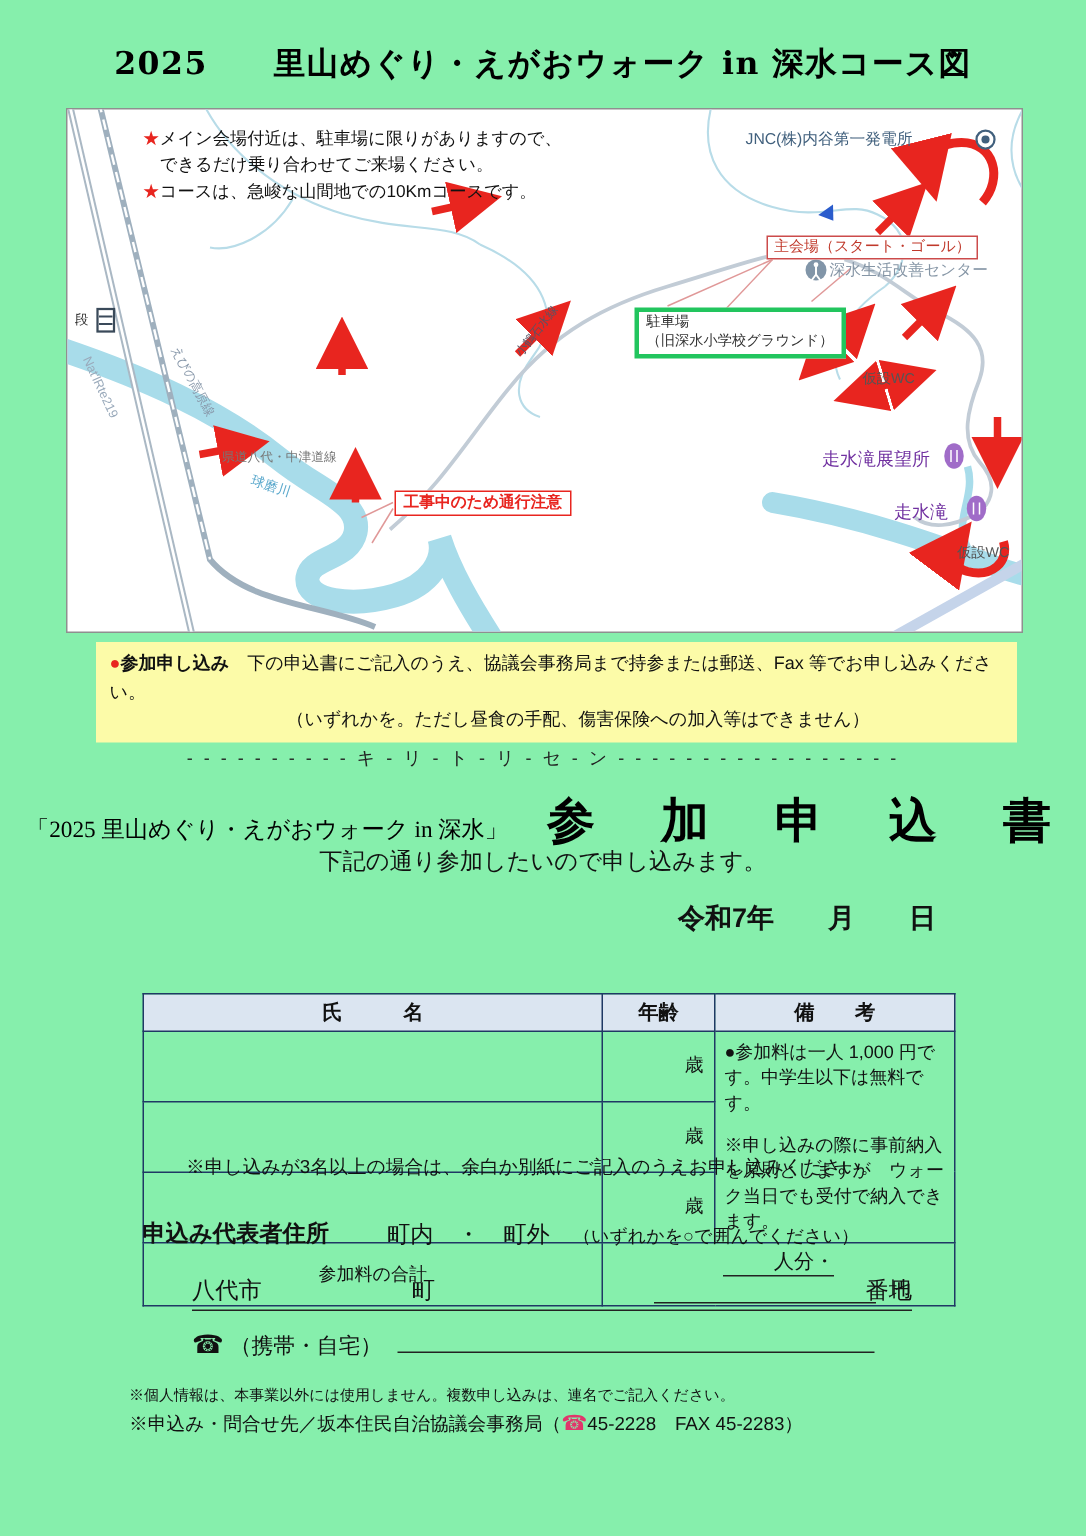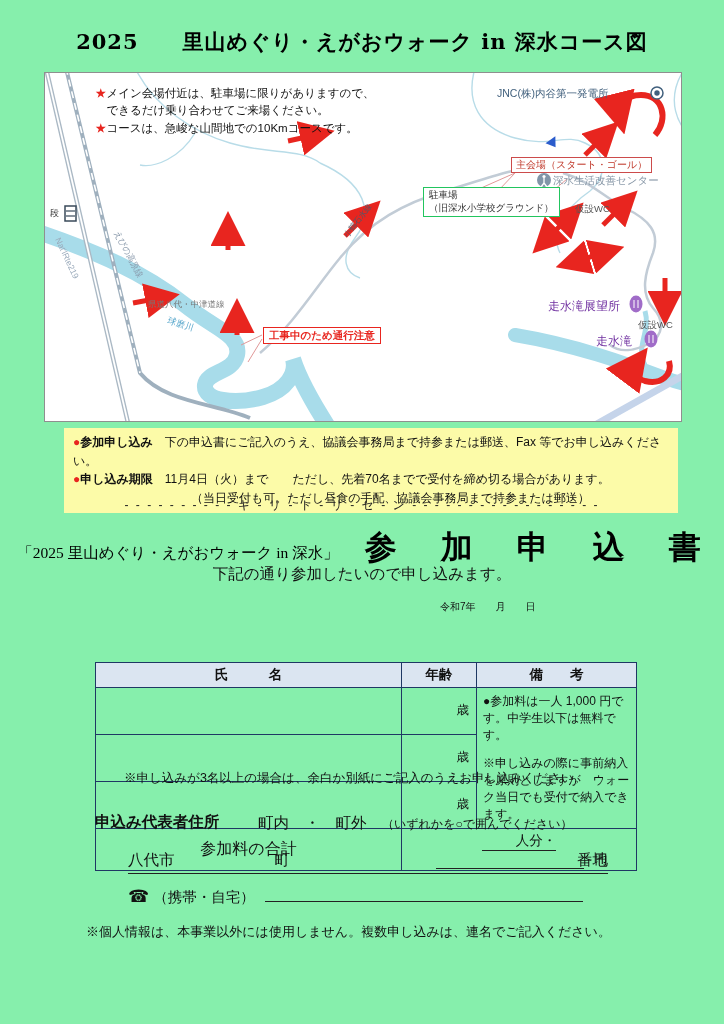--- a/index.html
+++ b/index.html
@@ -12,23 +12,23 @@
   
   .map{left:44px;top:72px;width:636px;height:348px;border:1px solid #8f8f8f;background:#fff;}
   .map svg.base{position:absolute;left:0;top:0;}
   .map-label{position:absolute;white-space:nowrap;line-height:1.2;}
   .map-notes{left:50px;top:12px;font-size:11.5px;line-height:1.5;color:#111;}
   .map-notes .star{color:#e8251f;}
   .lbl-power{left:452px;top:14px;font-size:10.5px;color:#41607d;}
   .lbl-venuebox{left:466px;top:84px;font-size:10px;color:#c0392b;border:1px solid #cc4b4b;
                 padding:1px 4px;background:#fff;}
   .lbl-center{left:508px;top:101px;font-size:10.5px;color:#8696a6;}
-  .lbl-parking{left:378px;top:114px;font-size:9.5px;color:#333;border:1px solid #22c55e;
+  .lbl-parking{left:378px;top:132px;font-size:9.5px;color:#333;border:3px solid #22c55e;
                padding:1px 5px;background:#fff;line-height:1.35;}
-  .lbl-wc{font-size:9.5px;color:#555;}
+  .lbl-wc{font-size:9.5px;color:#555;margin-top:44px;}
   .lbl-purple{font-size:12px;color:#7030a0;}
   .lbl-construction{left:218px;top:254px;font-size:10.5px;font-weight:bold;color:#e8251f;
                     border:1.5px solid #e8251f;padding:1px 5px;background:#fff;}
   .lbl-prefroad{left:103px;top:226px;font-size:8.5px;color:#777;}
   .lbl-river{left:122px;top:246px;font-size:9px;color:#5aa8cc;transform:rotate(18deg);}
   .lbl-rail{left:58px;top:176px;font-size:8.5px;color:#8898aa;transform:rotate(62deg);}
   .lbl-natl{left:0px;top:180px;font-size:8.5px;color:#9aaabb;transform:rotate(65deg);}
   .lbl-station{left:5px;top:135px;font-size:9px;color:#333;}
   .lbl-courseroad{left:293px;top:143px;font-size:8px;color:#556;transform:rotate(-52deg);}
   .blue-tri{left:502px;top:66px;width:0;height:0;border-left:6px solid transparent;
@@ -42,46 +42,46 @@
   
   .cutline{top:497px;left:22px;width:680px;text-align:center;font-size:12px;
            letter-spacing:2px;color:#222;}
   
   .form-title-row{top:526px;left:0;right:0;display:flex;justify-content:center;
                   align-items:baseline;gap:26px;}
   .form-quote{font-family:"Liberation Serif",serif;font-size:15.5px;color:#000;}
   .form-main{font-family:Liberation Sans, sans-serif;font-size:32px;font-weight:bold;
              letter-spacing:6px;color:#000;}
   .form-sub{top:564px;left:0;right:0;text-align:center;font-size:15.5px;}
-  .form-date{top:600px;left:440px;font-size:10px;}
+  .form-date{top:600px;left:452px;font-size:18px;font-weight:bold;}
   table.apply{position:absolute;left:95px;top:622px;width:541px;border-collapse:collapse;
               table-layout:fixed;margin-top:40px;}
   table.apply th,table.apply td{border:1.6px solid #1f3864;}
   table.apply th{background:#dbe5f1;font-size:13.5px;font-weight:bold;height:22px;}
   td.agecell{text-align:right;padding-right:7px;font-size:12.5px;height:34px;}
   td.namecell{height:34px;}
   td.remarks{vertical-align:top;font-size:12px;line-height:1.4;padding:5px 6px;}
   td.remarks .p2{margin-top:12px;}
-  td.totalcell{height:36px;text-align:center;font-size:16px;}
+  td.totalcell{height:36px;text-align:center;font-size:12px;}
   td.totalright{height:36px;text-align:center;font-size:13.5px;}
   .ublock{display:inline-flex;border-bottom:1.3px solid #222;align-items:baseline;}
   .blank{display:inline-block;border-bottom:1.3px solid #222;height:15px;vertical-align:bottom;}
   .blank-inner{display:inline-block;height:15px;}
   .note-overflow{top:770px;left:124px;font-size:12.5px;}
   .rep-label{top:812px;left:95px;font-size:15.5px;font-weight:bold;}
   .area-choice{top:813px;left:258px;font-size:15.5px;}
   .area-note{top:816px;left:382px;font-size:12px;}
   .city-line{top:850px;left:128px;width:480px;display:flex;align-items:baseline;
              border-bottom:1.3px solid #222;padding-bottom:2px;font-size:15.5px;}
   .city-line .town{margin-left:100px;}
   .city-line .grow{flex:1;}
   .phone-line{top:886px;left:128px;display:flex;align-items:baseline;font-size:14.5px;}
   .phone-line .ic{font-size:17px;margin-right:4px;}
   .phone-line .blank{width:318px;margin-left:10px;}
-  .privacy{top:923px;left:86px;font-size:13px;}
+  .privacy{top:923px;left:86px;font-size:10px;}
   .contact{top:940px;left:86px;font-size:12.5px;}
   .contact .ic{color:#e0356b;font-size:14px;}
 </style>
 </head>
 <body>
 
 <div class="page">
 
   <div class="abs main-title">2025　　里山めぐり・えがおウォーク in 深水コース図</div>
 
@@ -197,24 +197,21 @@
     <div class="map-label lbl-rail">えびの高原線</div>
     <div class="map-label lbl-natl">Nat'lRte219</div>
     <div class="map-label lbl-station">段</div>
     <div class="map-label lbl-courseroad">小鶴石水線</div>
   </div>
 
   <div class="abs notice">
     <div>
       <span class="b">●</span><span class="lab">参加申し込み</span>　<span>下の申込書にご記入のうえ、協議会事務局まで持参または郵送、Fax 等でお申し込みください。</span>
     </div>
-    <div>
-      <span class="b">●</span><span class="lab">申し込み期限</span>　<span>11月4日（火）まで　　ただし、先着70名までで受付を締め切る場合があります。</span>
-    </div>
-    <div class="indent">（当日受付も可。ただし昼食の手配、協議会事務局まで持参または郵送）</div>
+    <div class="indent">（いずれかを。ただし昼食の手配、傷害保険への加入等はできません）</div>
   </div>
 
   <div class="abs cutline">- - - - - - - - - - キ - リ - ト - リ - セ - ン - - - - - - - - - - - - - - - - -</div>
 
   <div class="abs form-title-row">
     <span class="form-quote">「2025 里山めぐり・えがおウォーク in 深水」</span>
     <span class="form-main">参　加　申　込　書</span>
   </div>
   <div class="abs form-sub">下記の通り参加したいので申し込みます。</div>
   <div class="abs form-date">令和7年　　月　　日</div>
@@ -274,14 +271,17 @@
 
   <div class="abs area-note">（いずれかを○で囲んでください）</div>
 
   <div class="abs phone-line">
     <span class="ic">☎</span>
     <span>（携帯・自宅）</span>
     <span class="blank"></span>
   </div>
 
   <div class="abs privacy">※個人情報は、本事業以外には使用しません。複数申し込みは、連名でご記入ください。</div>
+  <div class="abs contact">
+    <span>※申込み・問合せ先／坂本住民自治協議会事務局（</span><span class="ic">☎</span><span>45-2228　FAX 45-2283）</span>
+  </div>
 
 </div>
 
 </body></html>

